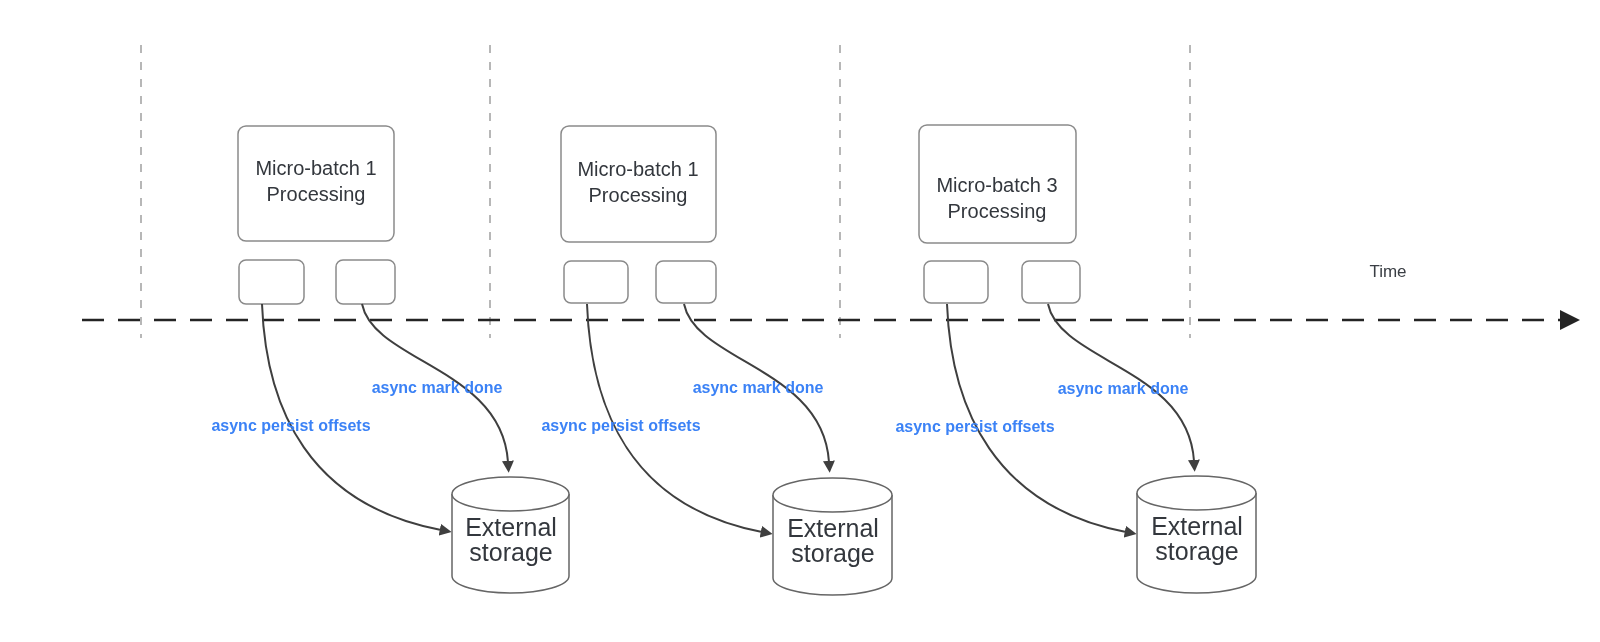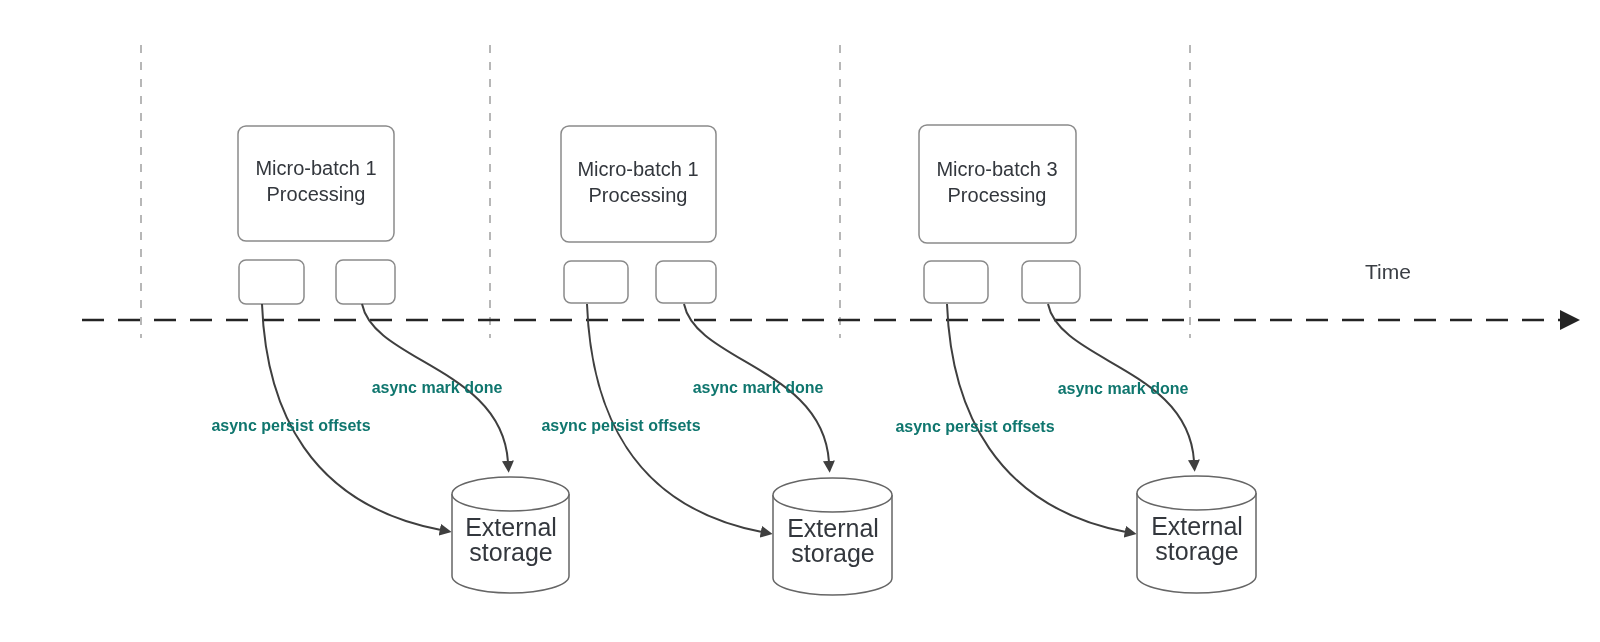--- a/index.html
+++ b/index.html
@@ -24,25 +24,25 @@
   }
   .storage-label{
     font-size:25px;
     line-height:25px;
     color:#33373d;
     white-space:nowrap;
   }
   .async-label{
     font-size:16px;
     font-weight:bold;
-    color:#0f766e;
+    color:#3b82f6;
     white-space:nowrap;
   }
   .time-label{
-    font-size:21px;
+    font-size:17px;
     color:#3a3e44;
     white-space:nowrap;
   }
 </style>
 </head>
 <body>
 
 <div id="canvas">
 
   <svg id="linework" width="1600" height="642" viewBox="0 0 1600 642">
@@ -110,21 +110,21 @@
     <div>Micro-batch 1</div>
     <div>Processing</div>
   </div>
   <div class="lbl async-label" style="left:621px;top:426px;">async persist offsets</div>
   <div class="lbl async-label" style="left:758px;top:388px;">async mark done</div>
   <div class="lbl storage-label" style="left:833px;top:541px;">
     <div>External</div>
     <div>storage</div>
   </div>
 
-  <div class="lbl box-title" style="left:997px;top:182px;text-align:center;">
+  <div class="lbl box-title" style="left:997px;top:198px;text-align:center;">
     <div>Micro-batch 3</div>
     <div>Processing</div>
   </div>
   <div class="lbl async-label" style="left:975px;top:427px;">async persist offsets</div>
   <div class="lbl async-label" style="left:1123px;top:389px;">async mark done</div>
   <div class="lbl storage-label" style="left:1197px;top:539px;">
     <div>External</div>
     <div>storage</div>
   </div>
 

